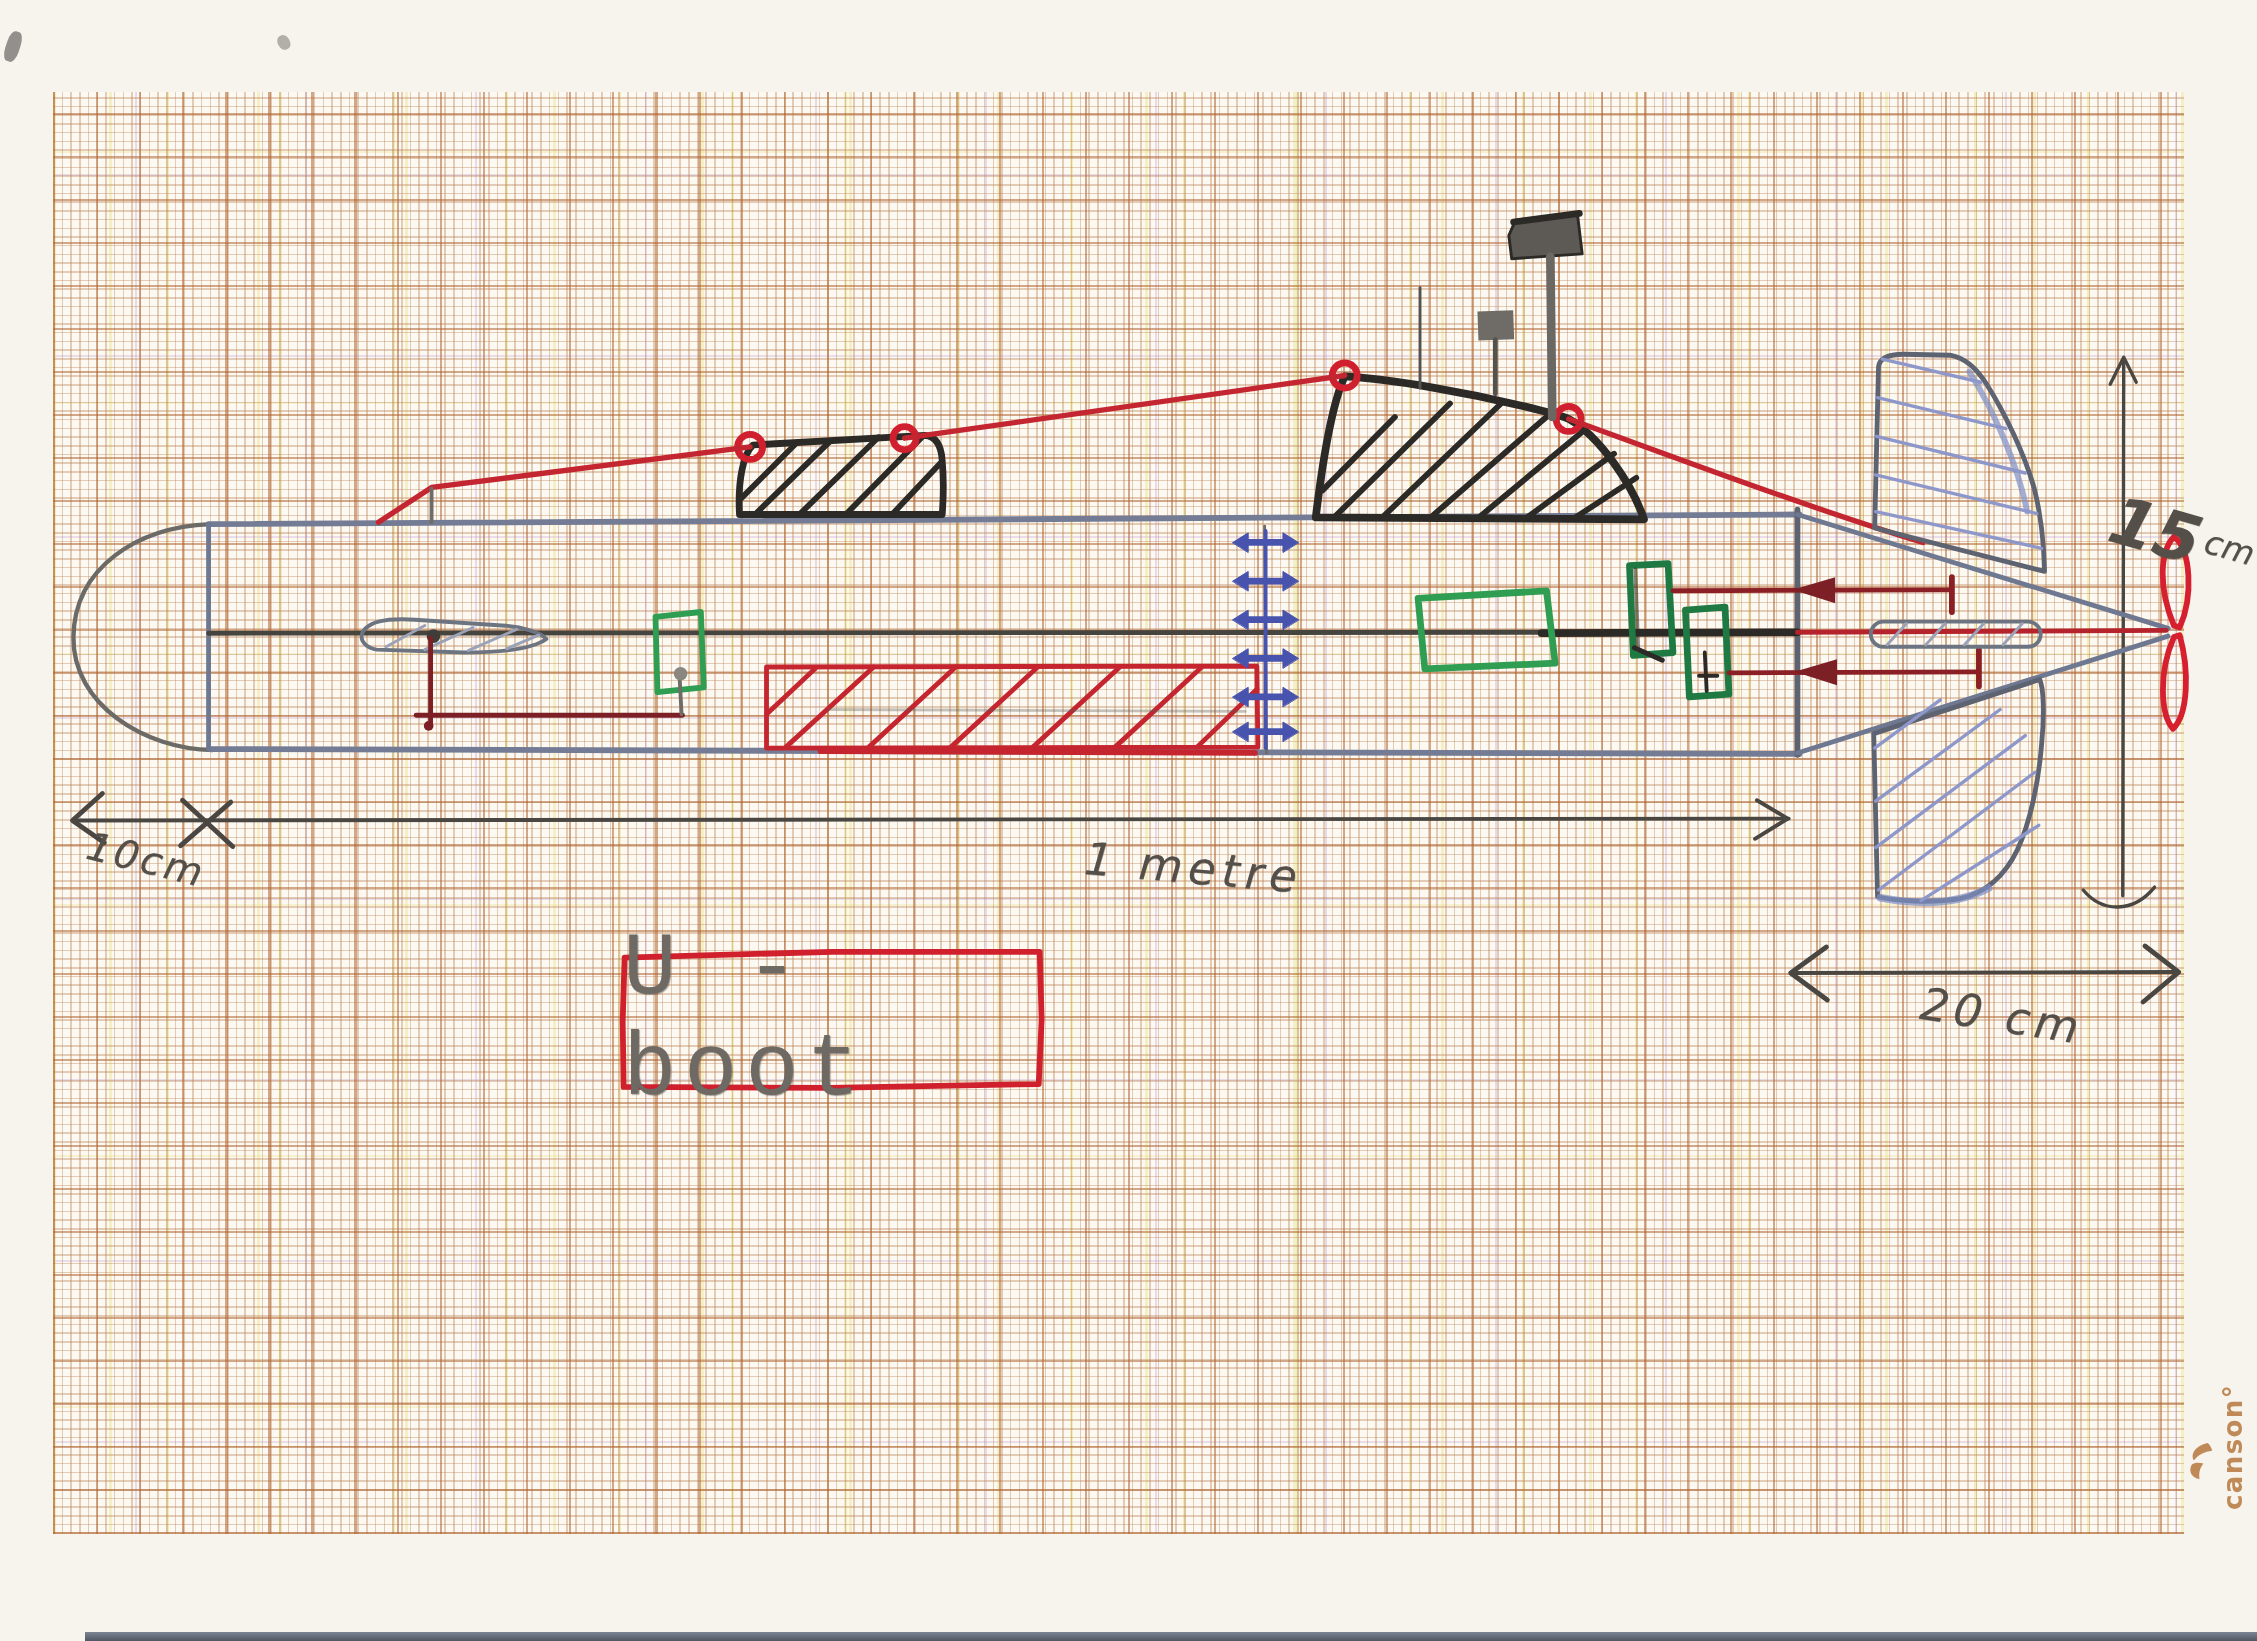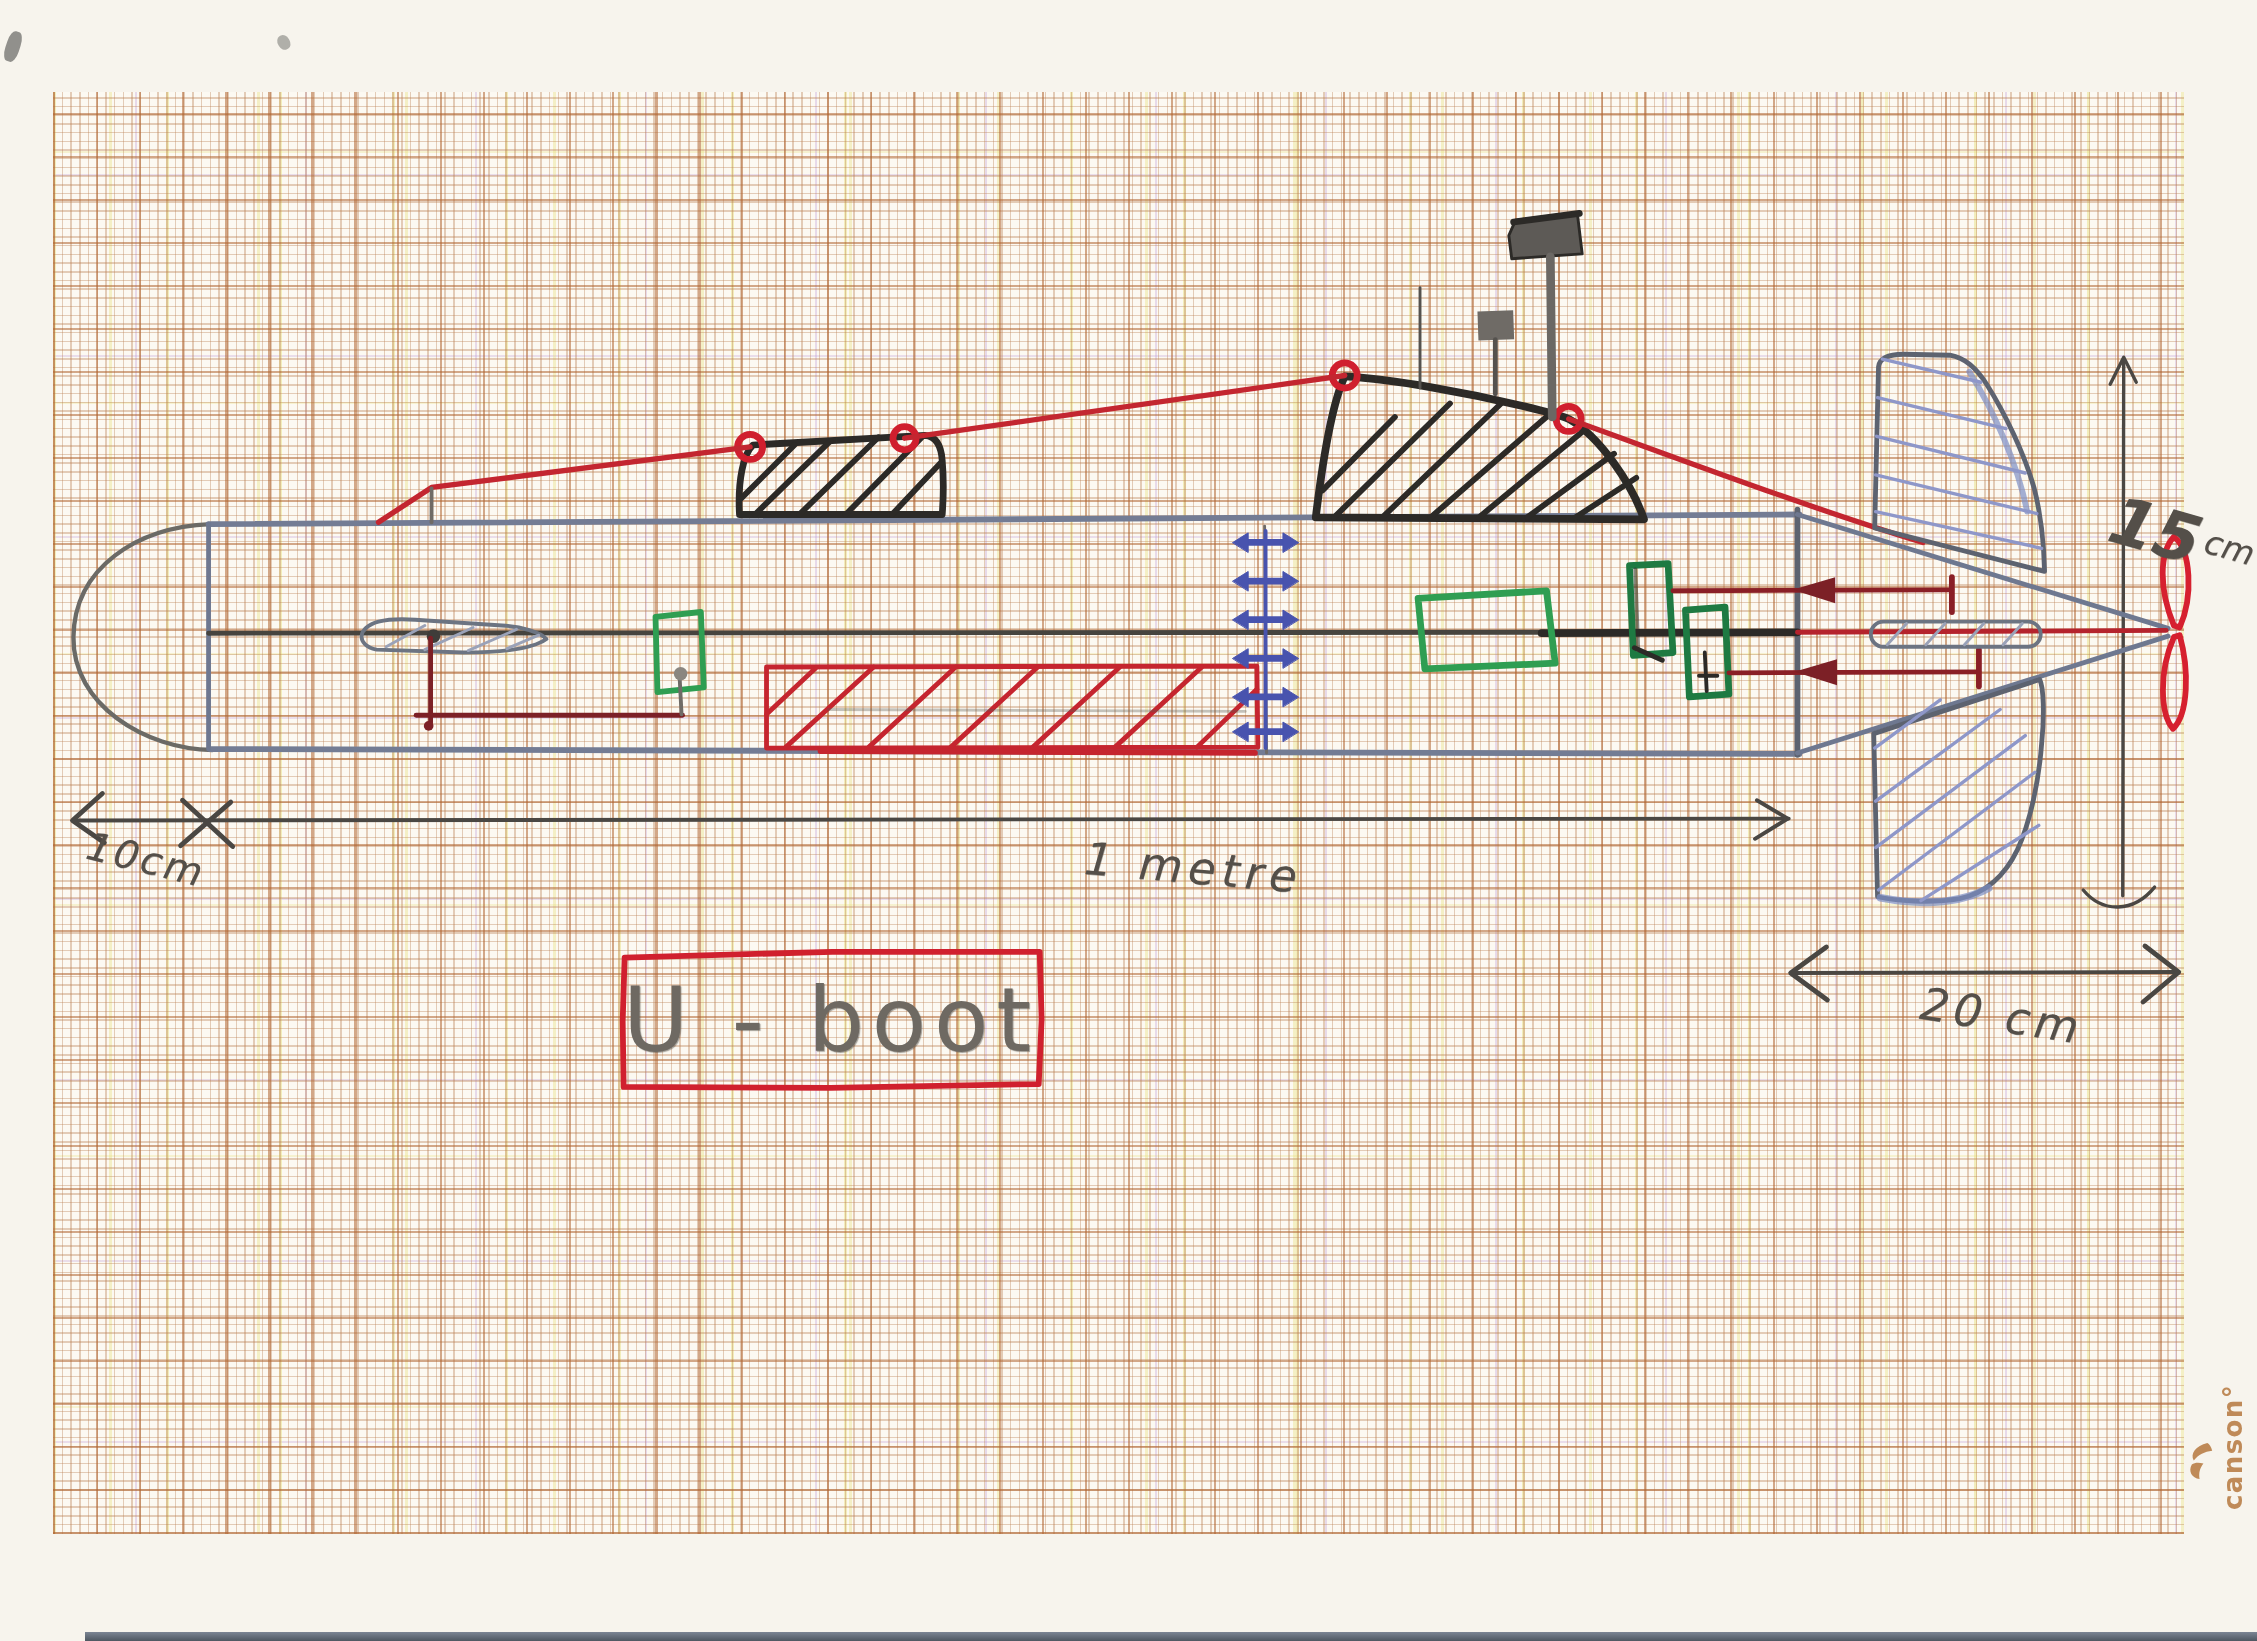--- a/index.html
+++ b/index.html
@@ -20,21 +20,21 @@
   svg.drawing{position:absolute;left:0;top:0;}
   .hand{position:absolute;color:#544f49;font-style:italic;
         text-shadow:0.5px 0.5px 0.6px rgba(84,79,73,.5);white-space:nowrap;}
   .lbl-10cm{left:93px;top:823px;font-size:39px;transform:rotate(14deg);transform-origin:0 0;letter-spacing:2.9px;}
   .lbl-1metre{left:1087px;top:832px;font-size:45px;transform:rotate(5deg);transform-origin:0 0;letter-spacing:5.8px;}
   .lbl-15{left:2122px;top:481px;transform:rotate(16deg);transform-origin:0 0;}
   .lbl-15 .big{font-size:66px;font-weight:bold;}
   .lbl-15 .small{font-size:33px;position:relative;top:-15.4px;margin-left:4.8px;}
   .lbl-20cm{left:1925px;top:977px;font-size:45px;transform:rotate(9deg);transform-origin:0 0;letter-spacing:4.8px;}
   .titlebox{position:absolute;left:623px;top:952px;width:418px;height:135px;
-            display:flex;align-items:center;justify-content:flex-start;}
+            display:flex;align-items:center;justify-content:flex-start;font-family:Liberation Mono, monospace;}
   .titlebox span{font-size:89px;color:#6e6962;letter-spacing:7.7px;font-style:normal;
                  text-shadow:1px 1px 1px rgba(90,85,78,.55);}
   .canson{position:absolute;left:2174px;top:1400px;width:77px;height:140px;}
   .canson-text{position:absolute;left:44px;top:110px;transform:rotate(-90deg);transform-origin:0 0;
                font-size:26px;font-weight:bold;color:#bf8a58;letter-spacing:1.4px;
                font-family:"DejaVu Sans",sans-serif;}
   .canson-icon{position:absolute;left:11.6px;top:41px;}
   .scan-strip{position:absolute;left:85px;right:0;bottom:0;height:8.7px;
               background:linear-gradient(to bottom,#7c8594,#4e5761);}
   .smudge1{position:absolute;left:5.8px;top:31px;width:13.5px;height:31px;background:#5a5a58;

